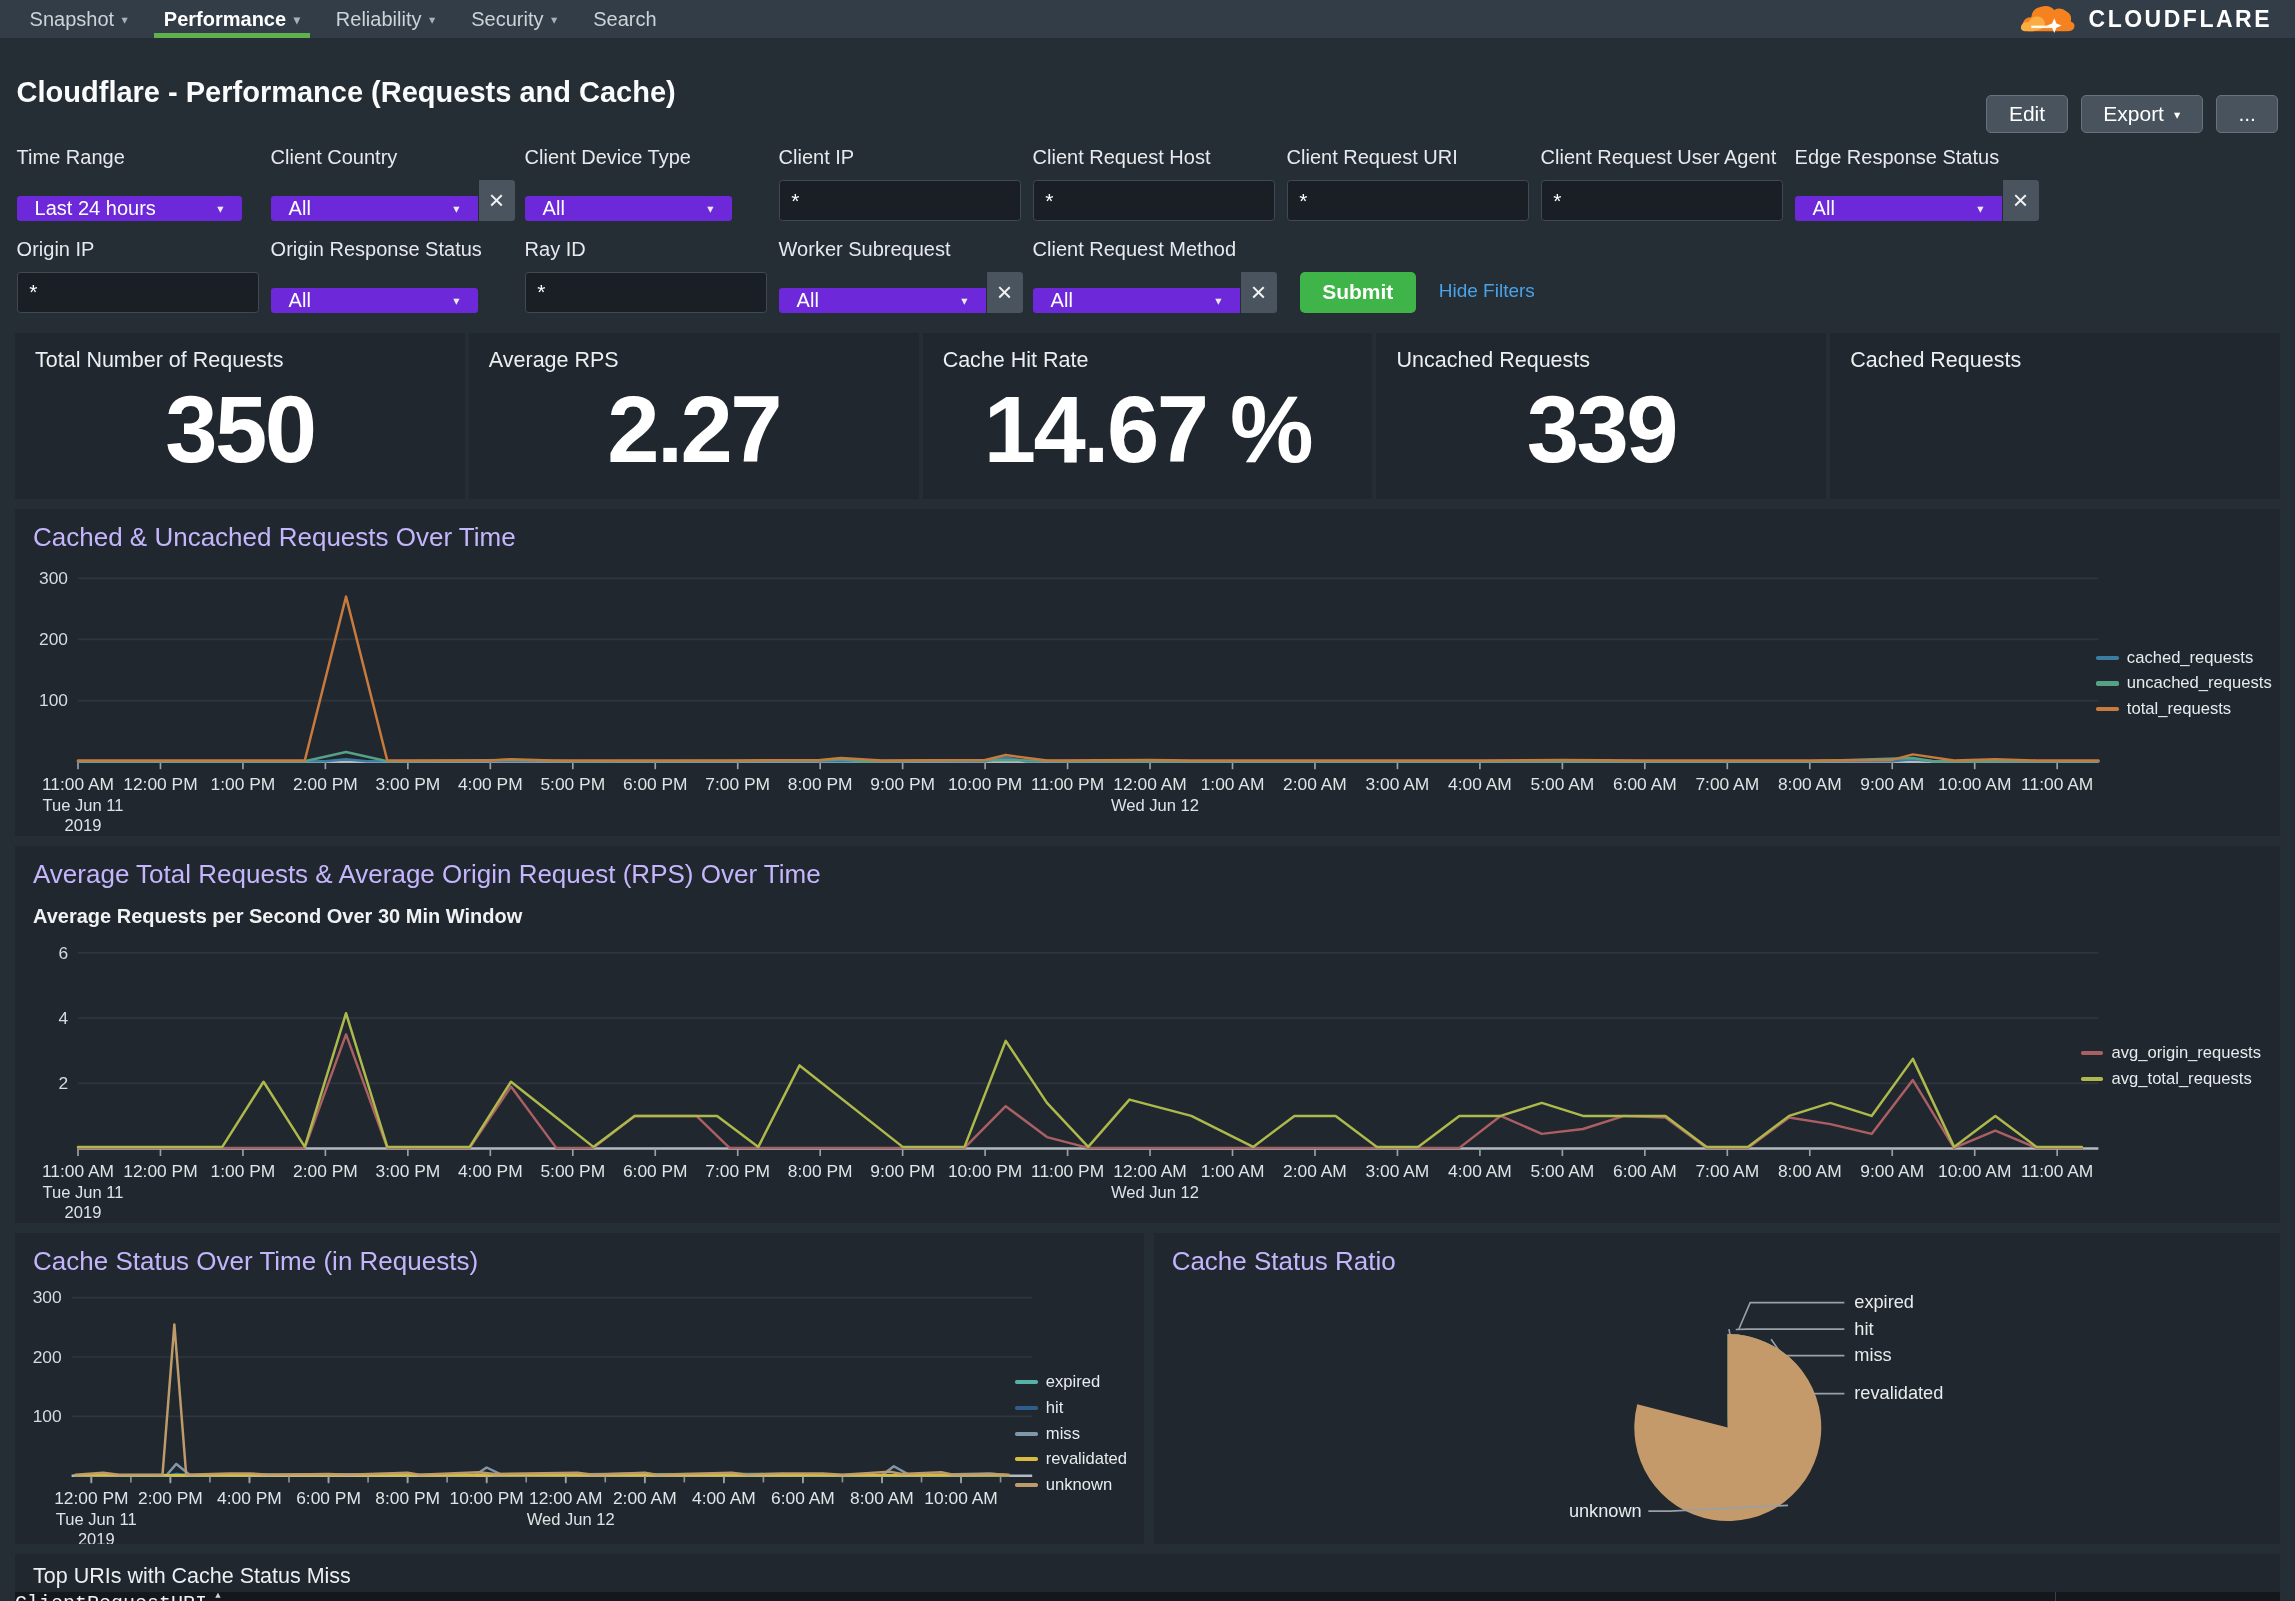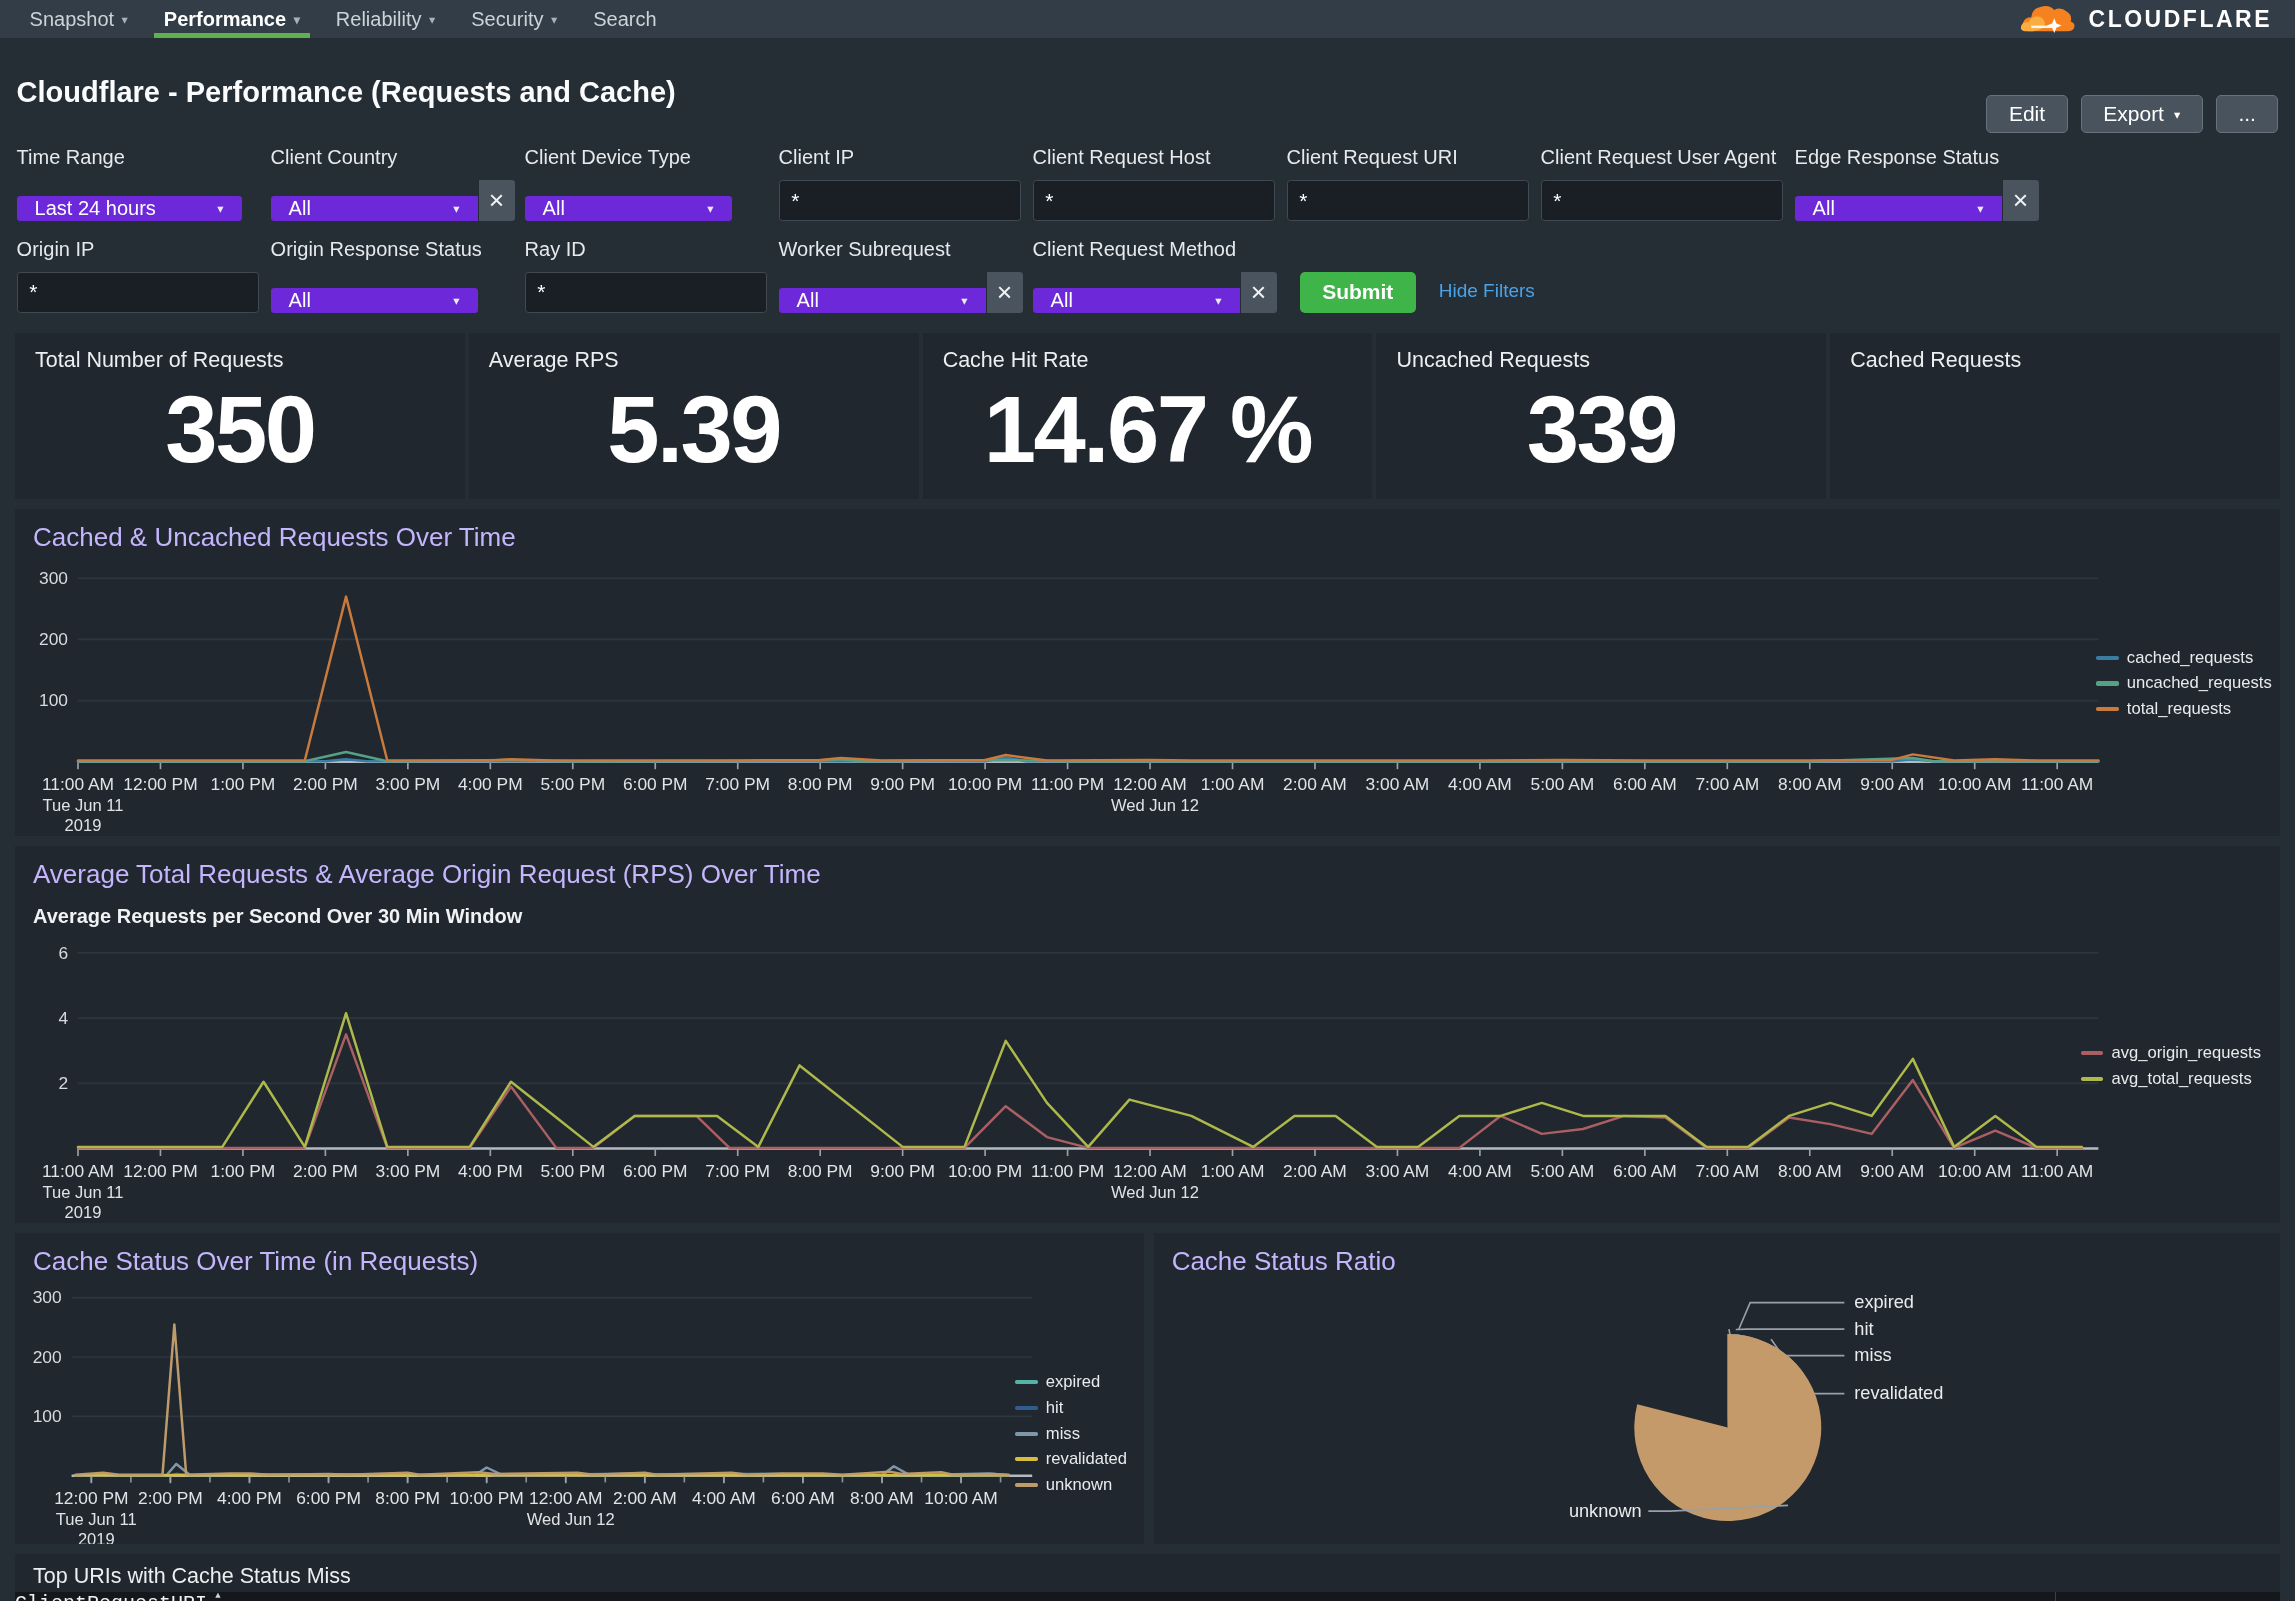--- a/index.html
+++ b/index.html
@@ -246,21 +246,21 @@
     </div>
 </div>
 
 <div class="kpis">
     <div class="kpi">
       <div class="kpi-title">Total Number of Requests</div>
       <div class="kpi-value">350</div>
     </div>
     <div class="kpi">
       <div class="kpi-title">Average RPS</div>
-      <div class="kpi-value">5.39</div>
+      <div class="kpi-value">2.27</div>
     </div>
     <div class="kpi">
       <div class="kpi-title">Cache Hit Rate</div>
       <div class="kpi-value">14.67 %</div>
     </div>
     <div class="kpi">
       <div class="kpi-title">Uncached Requests</div>
       <div class="kpi-value">339</div>
     </div>
     <div class="kpi">

